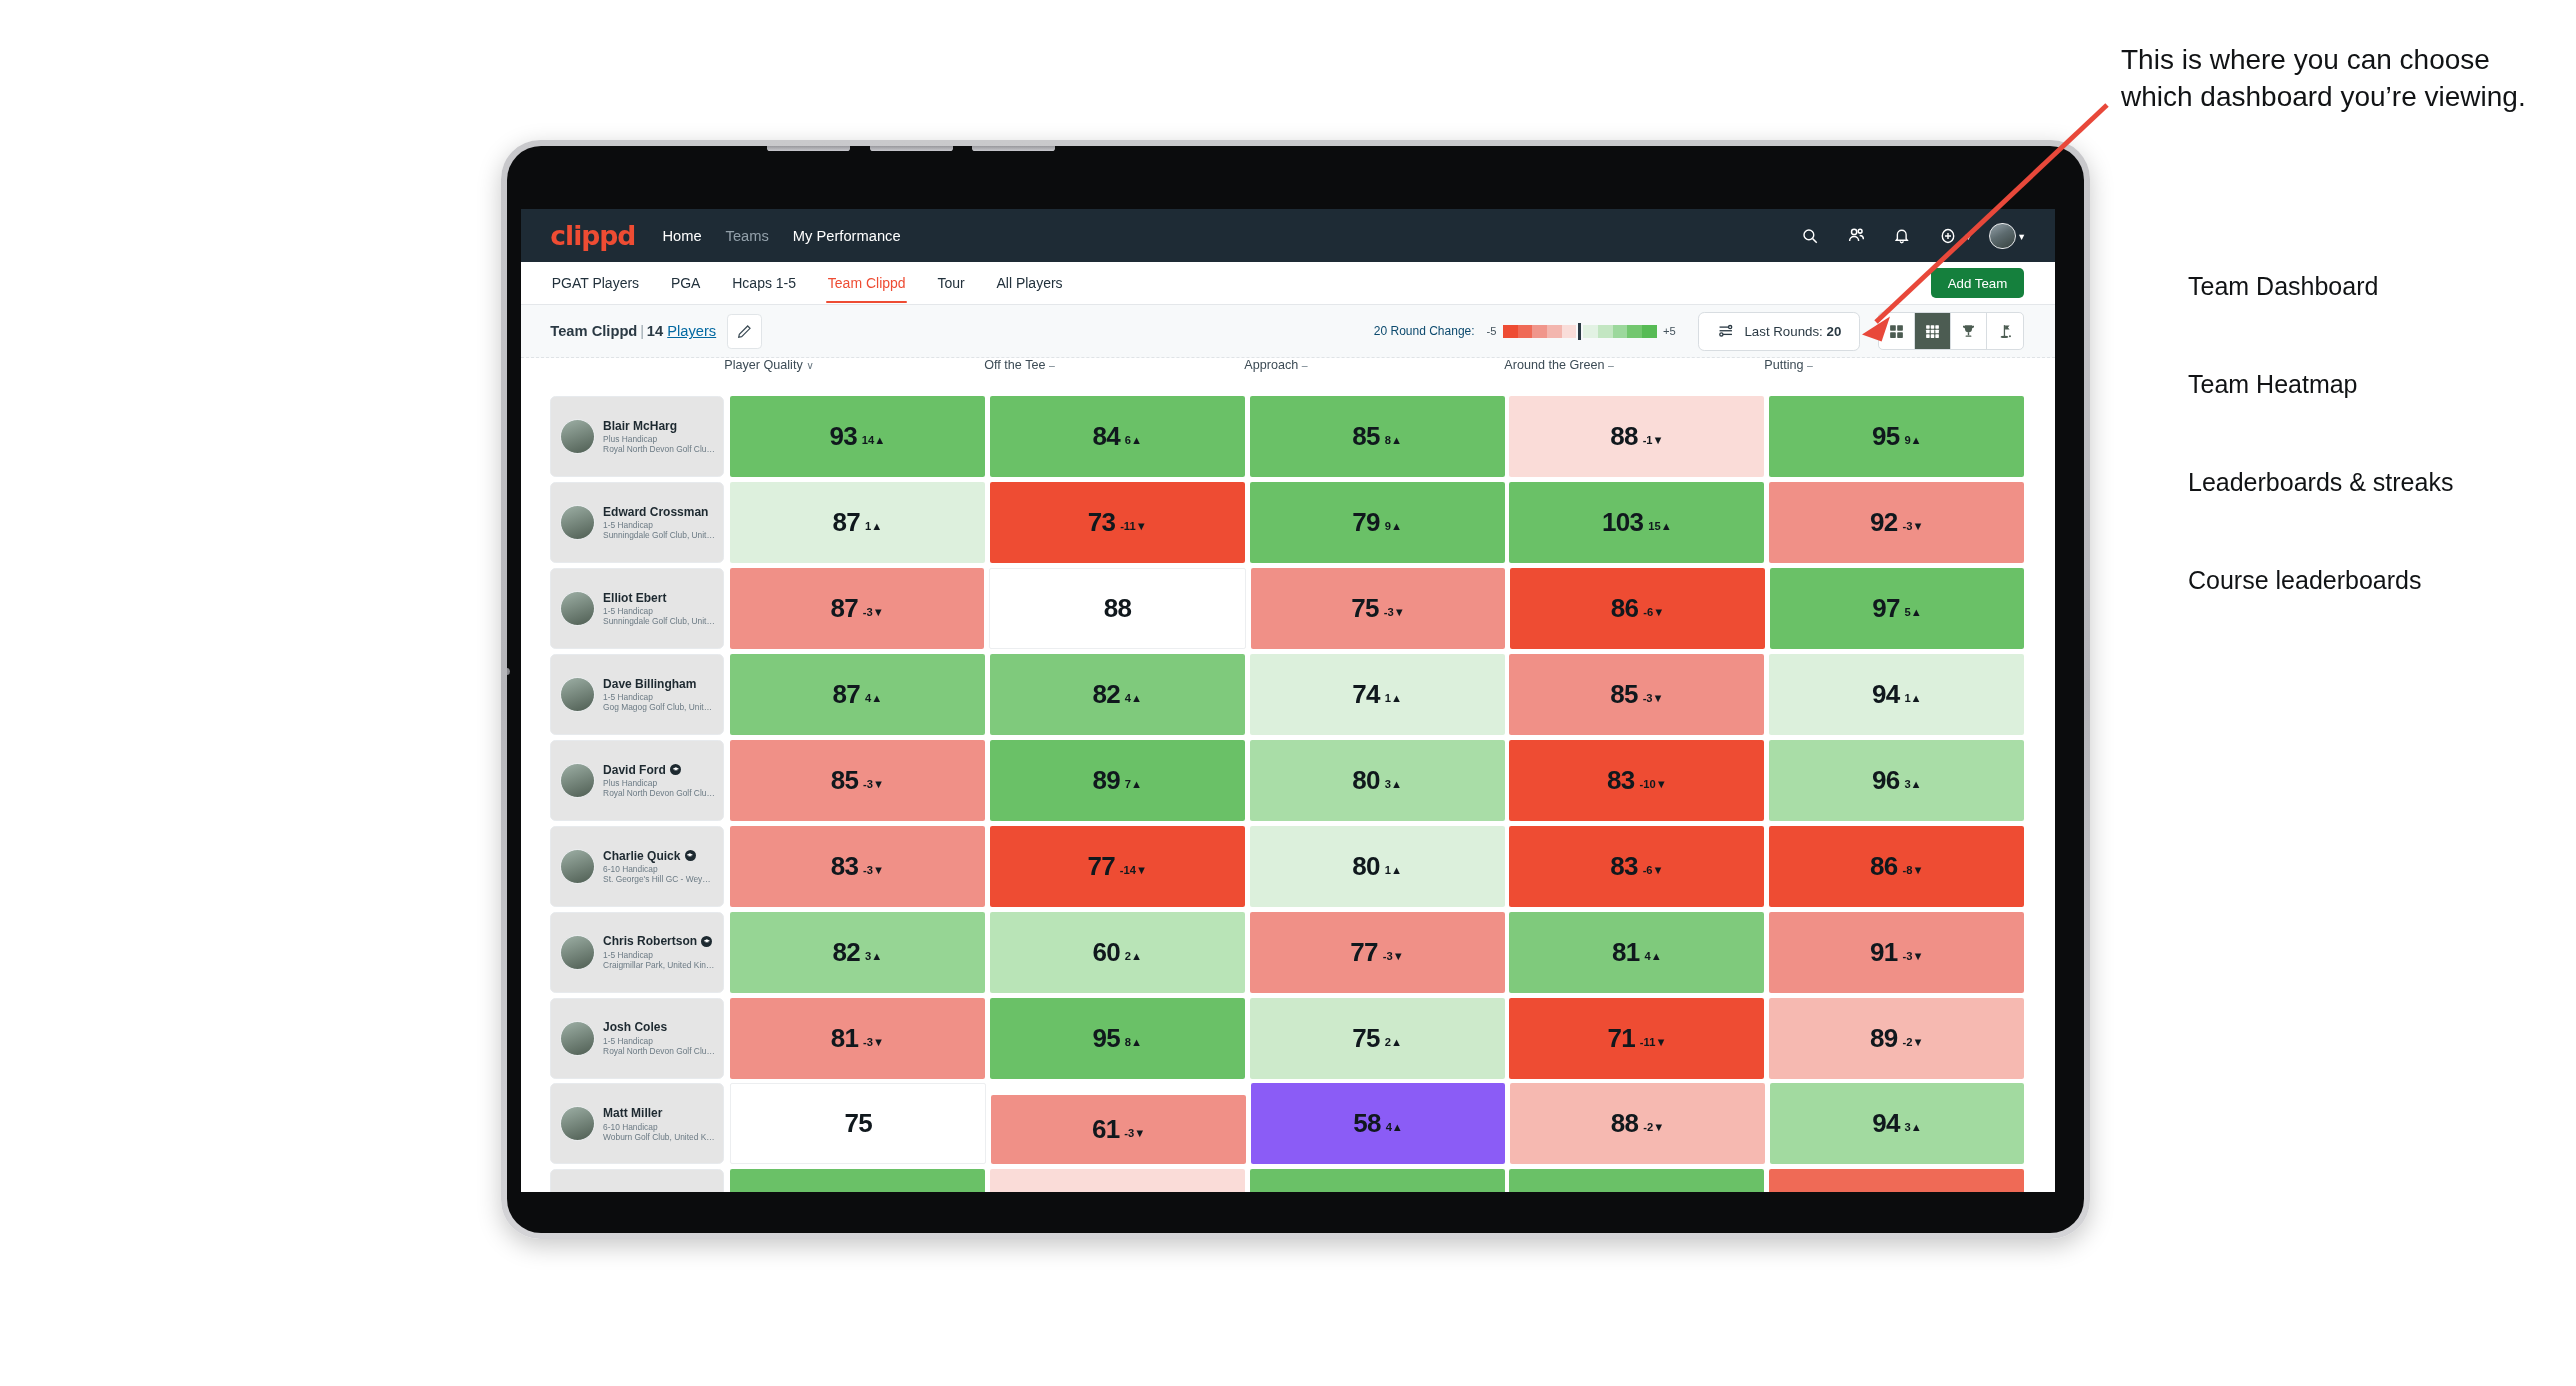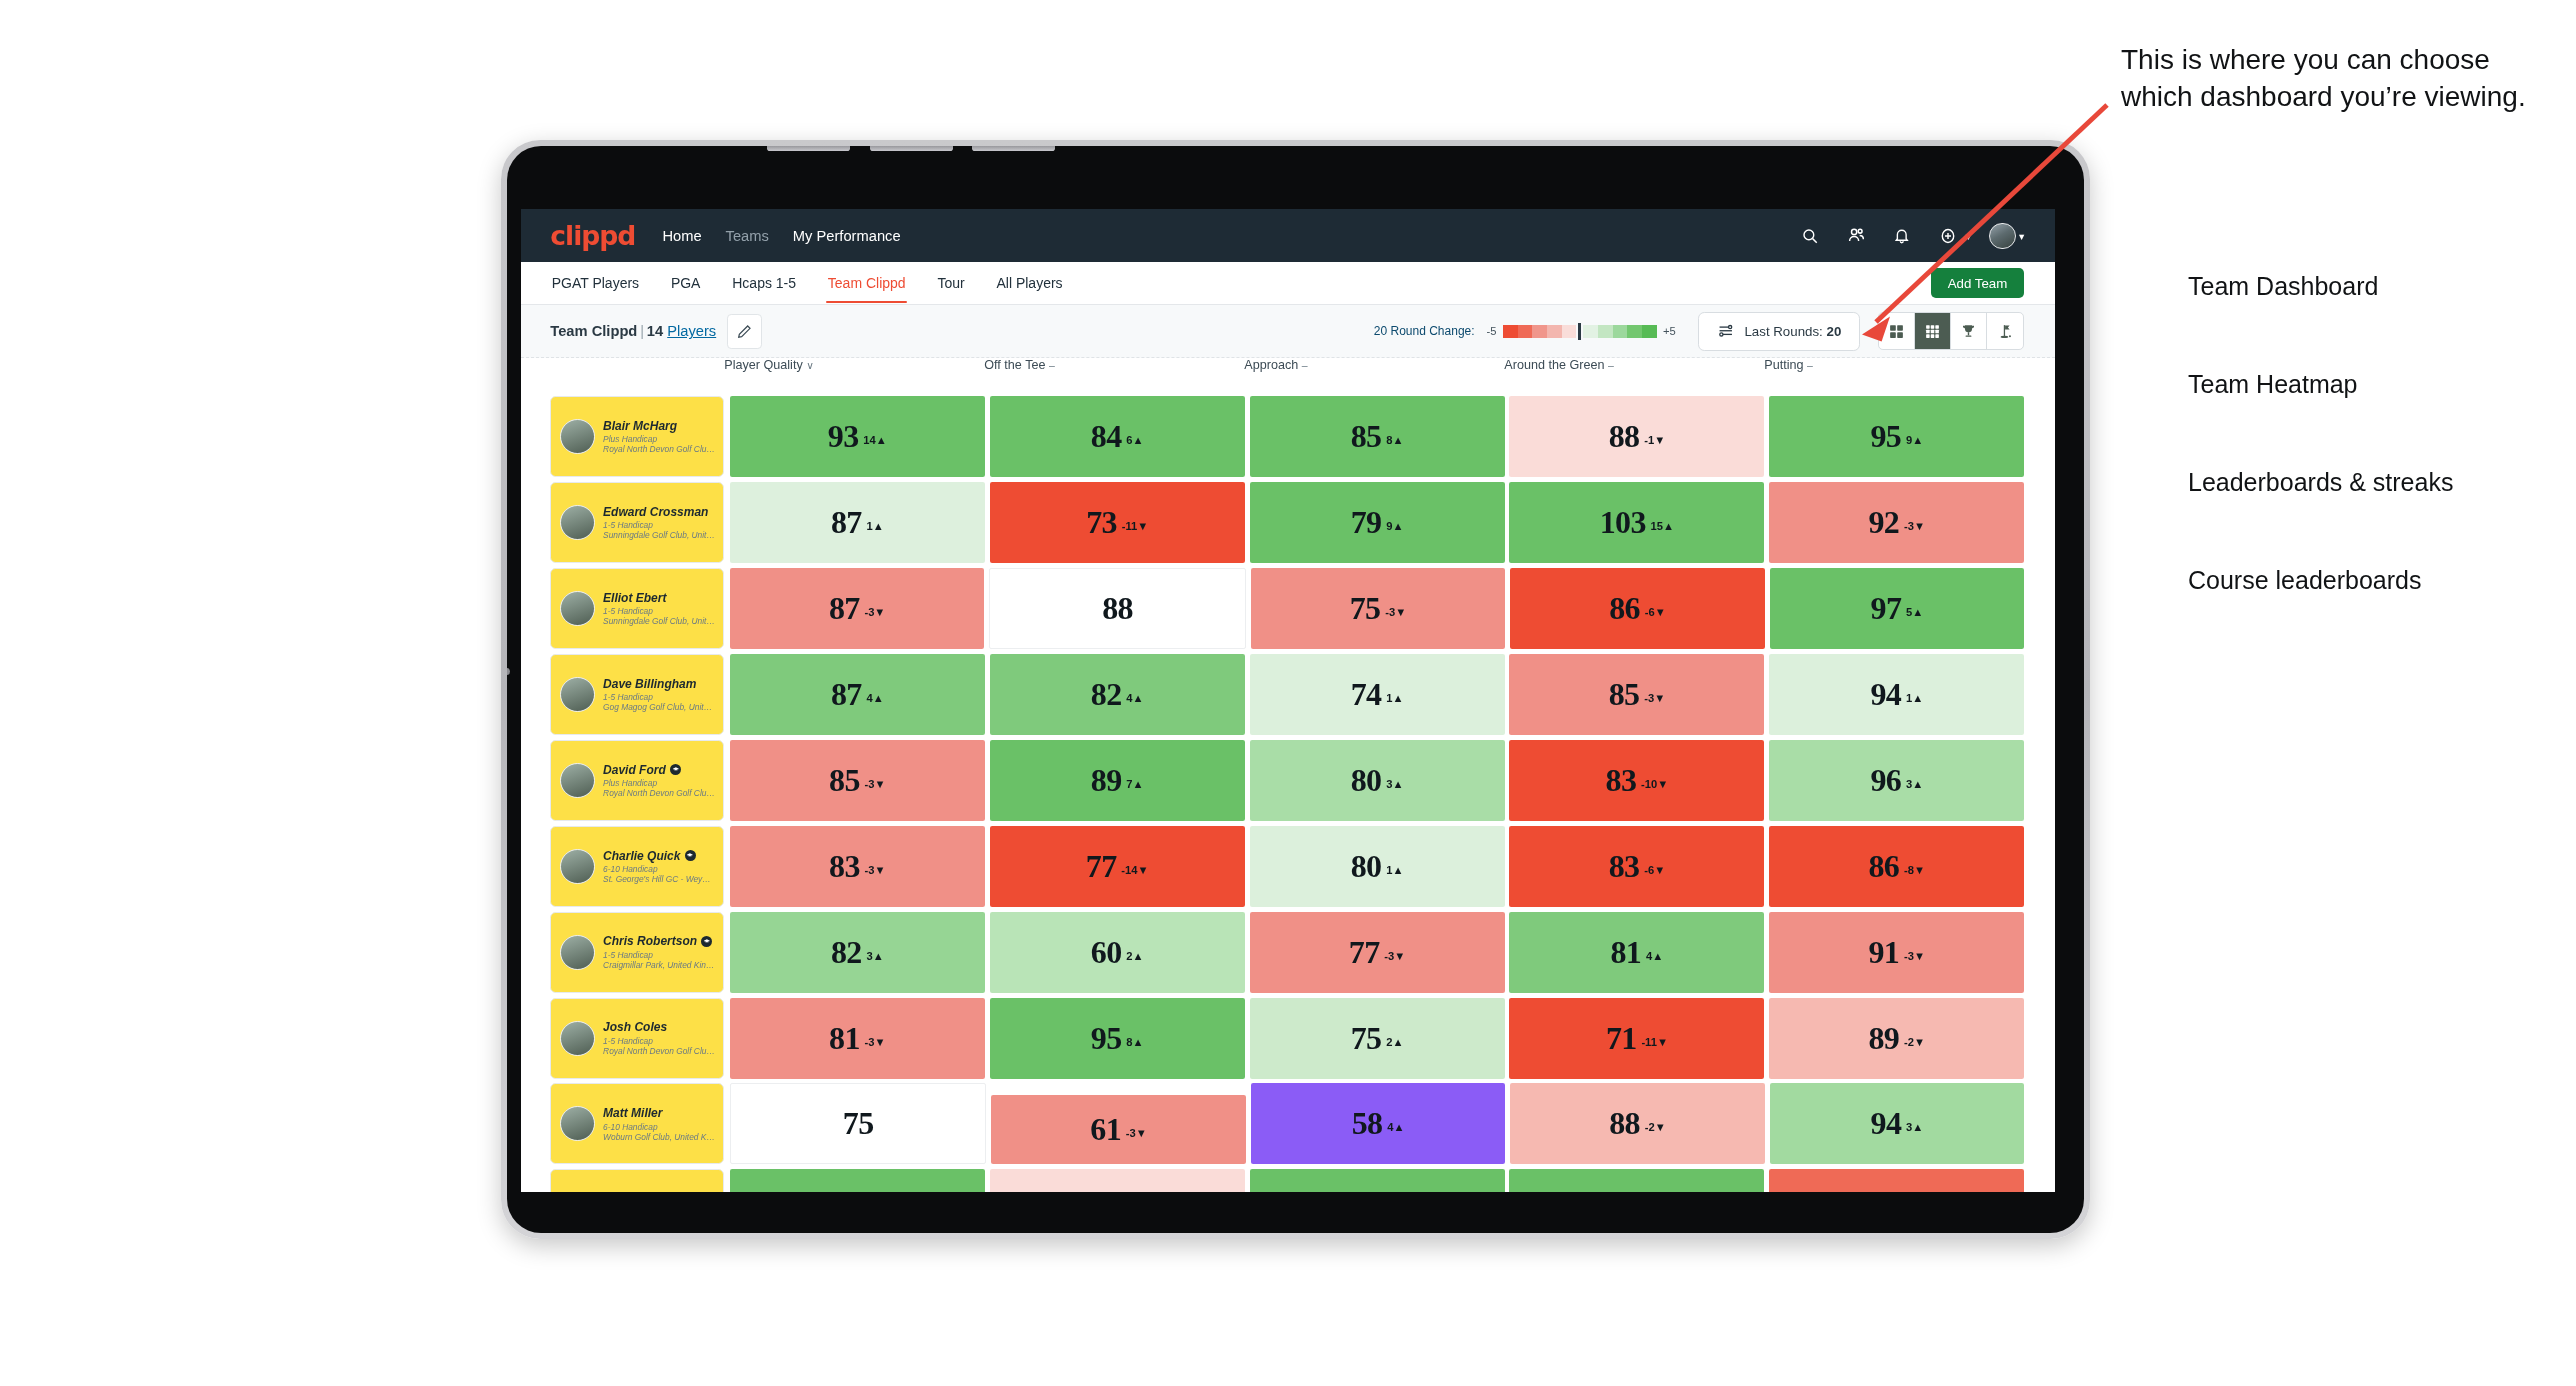--- a/index.html
+++ b/index.html
@@ -166,24 +166,23 @@
   .col-head .ch-mark { color: #6b7a84; margin-left: 3.5px; font-size: 10.5px; }
 
   
   #grid-area {
     padding: 0 31px 0 29px; background: #ffffff;
     height: 848px; overflow: hidden;
   }
   .grid-row { display: flex; height: 81px; margin-bottom: 4.9px; }
   .player-cell {
     width: 174px; flex: none;
-    background: #fde047; border: 0.7px solid #e7eaed; border-radius: 5.6px;
+    background: #e5e5e5; border: 0.7px solid #e7eaed; border-radius: 5.6px;
     display: flex; align-items: center; padding: 0 8.4px;
     margin-right: 5.6px;
-    font-style: italic;
   }
   .player-avatar {
     width: 35px; height: 35px; border-radius: 50%;
     flex: none; margin-right: 8.4px;
     border: 1.4px solid #eceef0;
     background: linear-gradient(160deg,#9eb0a6,#4e5d52);
   }
   .player-info { overflow: hidden; }
   .player-name {
     font-size: 12px; font-weight: 700; color: #1d2930;
@@ -199,22 +198,22 @@
     font-size: 8.4px; color: #6b7a84; white-space: nowrap;
     overflow: hidden; text-overflow: ellipsis; max-width: 120px;
   }
   .stat-cell {
     flex: 1; margin-right: 4.9px;
     display: flex; align-items: center; justify-content: center;
     border-radius: 2.1px;
   }
   .stat-cell:last-child { margin-right: 0; }
   .stat-val {
-    font-size: 32px; font-weight: 700; color: #10181d;
-    font-family: Liberation Serif, serif; letter-spacing: -0.7px;
+    font-size: 26px; font-weight: 700; color: #10181d;
+    font-family: Liberation Sans, sans-serif; letter-spacing: -0.7px;
   }
   .stat-delta {
     font-size: 11.2px; font-weight: 700; color: #10181d;
     margin-left: 4.9px; margin-top: 7px; white-space: nowrap;
   }
 
   
   #annotation-layer { position: absolute; left: 0; top: 0; width: 2576px; height: 1386px; pointer-events: none; }
   #anno-text {
     position: absolute; left: 2121px; top: 41px;

